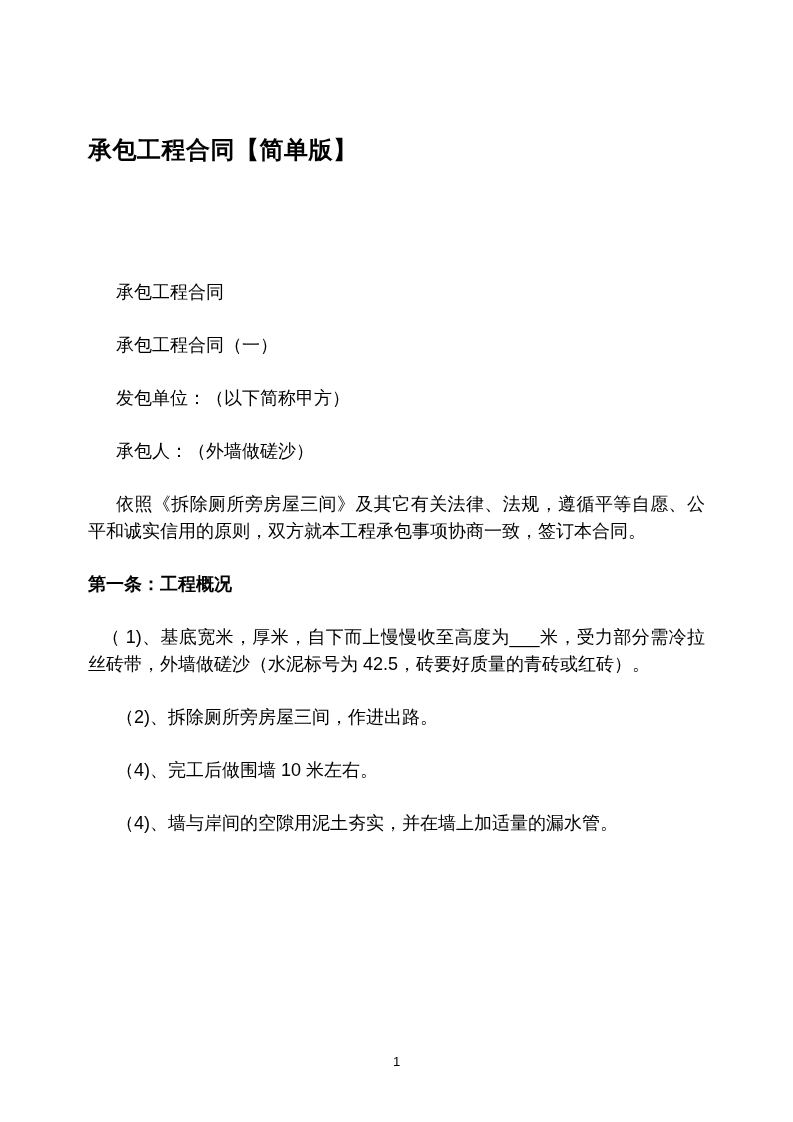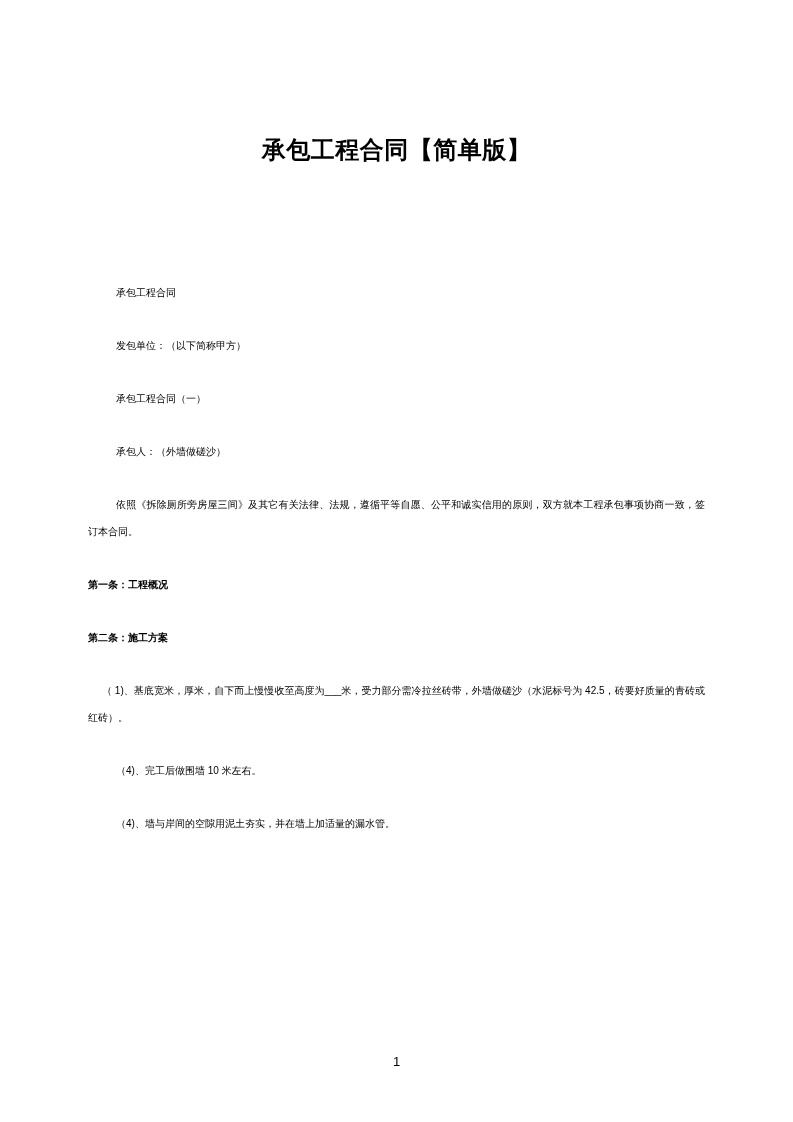--- a/index.html
+++ b/index.html
@@ -25,29 +25,29 @@
     left: 88px;
     top: 0;
     width: 617px;
   }
   .doc-title {
     margin: 0;
     padding-top: 133px;
     font-size: 24px;
     font-weight: bold;
     line-height: 34px;
-    text-align: center;
+    text-align: left;
     letter-spacing: 0.5px;
   }
   .spacer-after-title {
     height: 112px;
   }
   p.para {
     margin: 0 0 26px 0;
-    font-size: 10px;
+    font-size: 18px;
     line-height: 27px;
     text-align: justify;
     text-justify: inter-ideograph;
   }
   p.indent1 {
     text-indent: 28px;
   }
   p.indent-half {
     text-indent: 14px;
   }
@@ -68,25 +68,25 @@
 </style>
 </head>
 <body>
 
 <div class="page">
   <div class="doc-body">
     <h1 class="doc-title">承包工程合同【简单版】</h1>
     <div class="spacer-after-title"></div>
     <div id="paragraphs">
         <p class="para indent1">承包工程合同</p>
+        <p class="para indent1">承包工程合同（一）</p>
         <p class="para indent1">发包单位：（以下简称甲方）</p>
-        <p class="para indent1">承包工程合同（一）</p>
         <p class="para indent1">承包人：（外墙做磋沙）</p>
         <p class="para indent1">依照《拆除厕所旁房屋三间》及其它有关法律、法规，遵循平等自愿、公平和诚实信用的原则，双方就本工程承包事项协商一致，签订本合同。</p>
         <p class="para noindent">第一条：工程概况</p>
-        <p class="para noindent">第二条：施工方案</p>
         <p class="para indent-half">（ 1)、基底宽米，厚米，自下而上慢慢收至高度为___米，受力部分需冷拉丝砖带，外墙做磋沙（水泥标号为 42.5，砖要好质量的青砖或红砖）。</p>
+        <p class="para indent1">（2)、拆除厕所旁房屋三间，作进出路。</p>
         <p class="para indent1">（4)、完工后做围墙 10 米左右。</p>
         <p class="para indent1">（4)、墙与岸间的空隙用泥土夯实，并在墙上加适量的漏水管。</p>
       </div>
   </div>
   <div class="page-number">1</div>
 </div>
 
 </body></html>

